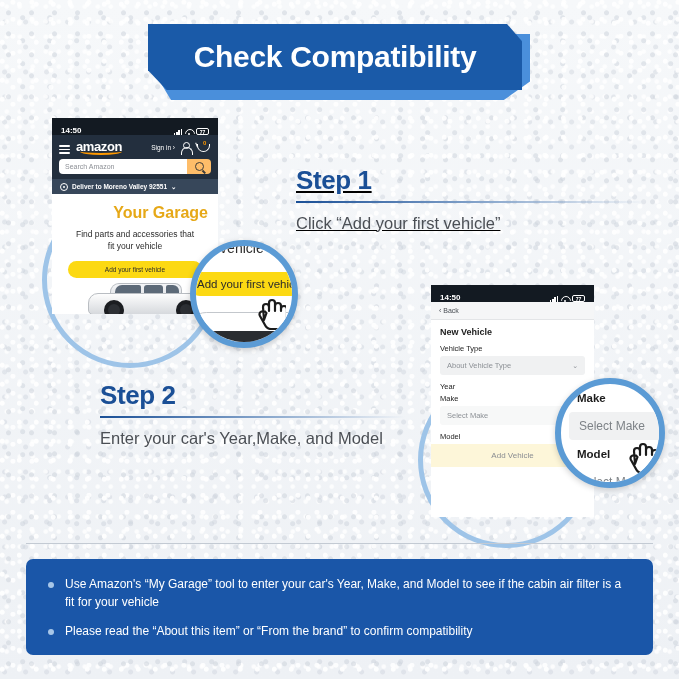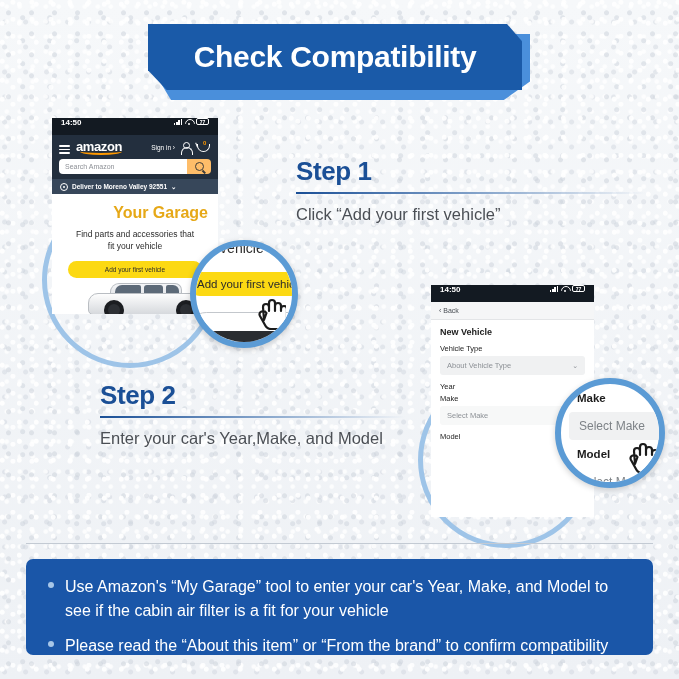--- a/index.html
+++ b/index.html
@@ -48,21 +48,21 @@
     position: absolute; border-radius: 50%;
     border: 5px solid #9ec4e8; background: transparent;
   }
   #circle-left  { left: 42px;  top: 192px; width: 176px; height: 176px; }
   #circle-right { left: 418px; top: 372px; width: 176px; height: 176px; }
 
   
   .phone { position: absolute; overflow: hidden; background: #ffffff; }
   .status-bar {
     background: #131a22; color: #ffffff; height: 17px;
-    display: flex; align-items: flex-start; justify-content: space-between;
+    display: flex; align-items: flex-end; justify-content: space-between;
     padding: 0 9px; font-size: 8px; font-weight: bold;
   }
   .status-icons { display: flex; align-items: center; gap: 3px; }
   .ic-signal { display: flex; align-items: flex-end; gap: .7px; height: 7px; }
   .ic-signal i { display: block; width: 1.5px; background: #fff; }
   .ic-signal i:nth-child(1){height:2px}.ic-signal i:nth-child(2){height:3.5px}
   .ic-signal i:nth-child(3){height:5px}.ic-signal i:nth-child(4){height:6.5px}
   .ic-wifi { width: 8px; height: 7px; position: relative; }
   .ic-wifi::before {
     content:""; position:absolute; left:0; top:1px; width:8px; height:8px;
@@ -212,21 +212,21 @@
   }
   .notes {
     position: absolute; left: 26px; top: 559px; width: 627px; height: 96px;
     background: #1a56a8; border-radius: 7px; padding: 16px 22px;
   }
   .note-item { display: flex; gap: 11px; margin-bottom: 11px; }
   .note-dot {
     flex: none; width: 6px; height: 6px; border-radius: 50%;
     background: #a7c6e8; margin-top: 7px;
   }
-  .note-text { color: #ffffff; font-size: 16px; line-height: 1.5; }
+  .note-text { color: #ffffff; font-size: 12px; line-height: 1.5; }
 </style>
 </head>
 <body>
 
 <div id="root">
 
   <div class="banner-wrap">
     <div class="banner-shadow"></div>
     <div class="banner-main">
       <div class="banner-title">Check Compatibility</div>
@@ -306,21 +306,21 @@
       <span class="mz-yellow" style="left:6px; top:36px;">Add your first vehicle</span>
       <span class="mz-car" style="left:4px; top:76px;"></span>
     </div>
     <div class="cursor" style="left:56px; top:44px;">
       <svg viewBox="0 0 34 40">
         <path d="M12 30 L11 17 q0-3 3-3 t3 3 l0 4 0-8 q0-3 3-3 t3 3 l0 8 0-5 q0-3 3-3 t3 3 l0 5 0-2 q0-3 3-3 t3 3 l0 13 q0 7-7 7 l-9 0 q-4 0-6-4 l-5-9 q-1.5-3 1.5-4.5 t5 1.5 z" fill="#ffffff" stroke="#1b1b1b" stroke-width="2.2" stroke-linejoin="round"></path>
       </svg>
     </div>
   </div>
 
-  <div class="step-block" style="left:296px; top:156px; width:350px;">
+  <div class="step-block" style="left:296px; top:165px; width:350px;text-decoration:underline;">
     <div class="step-h">Step 1</div>
     <div class="step-rule"></div>
     <div class="step-body">Click “Add your first vehicle”</div>
   </div>
 
   <div class="step-block" style="left:100px; top:380px; width:305px;">
     <div class="step-h">Step 2</div>
     <div class="step-rule"></div>
     <div class="step-body">Enter your car's Year,Make, and Model</div>
   </div>
@@ -363,20 +363,21 @@
         <div class="p2-field plain">
           <span>Select Make</span>
         </div>
       </div>
 
       <div>
         <div class="p2-label">Model</div>
       </div>
     </div>
 
+    <div class="p2-add">Add Vehicle</div>
   </div>
 
   <div class="mag-circle" id="mag-right">
     <div class="mag-inner" style="left:0; top:0;">
       <span class="mz-label" style="left:16px; top:8px;">Make</span>
       <span class="mz-field" style="left:8px; top:28px; width:110px;">Select Make</span>
       <span class="mz-label" style="left:16px; top:64px;">Model</span>
       <span class="mz-chev" style="left:-4px; top:90px;">⌄</span>
       <span class="mz-field" style="left:8px; top:84px; background:transparent;">Select M</span>
     </div>

